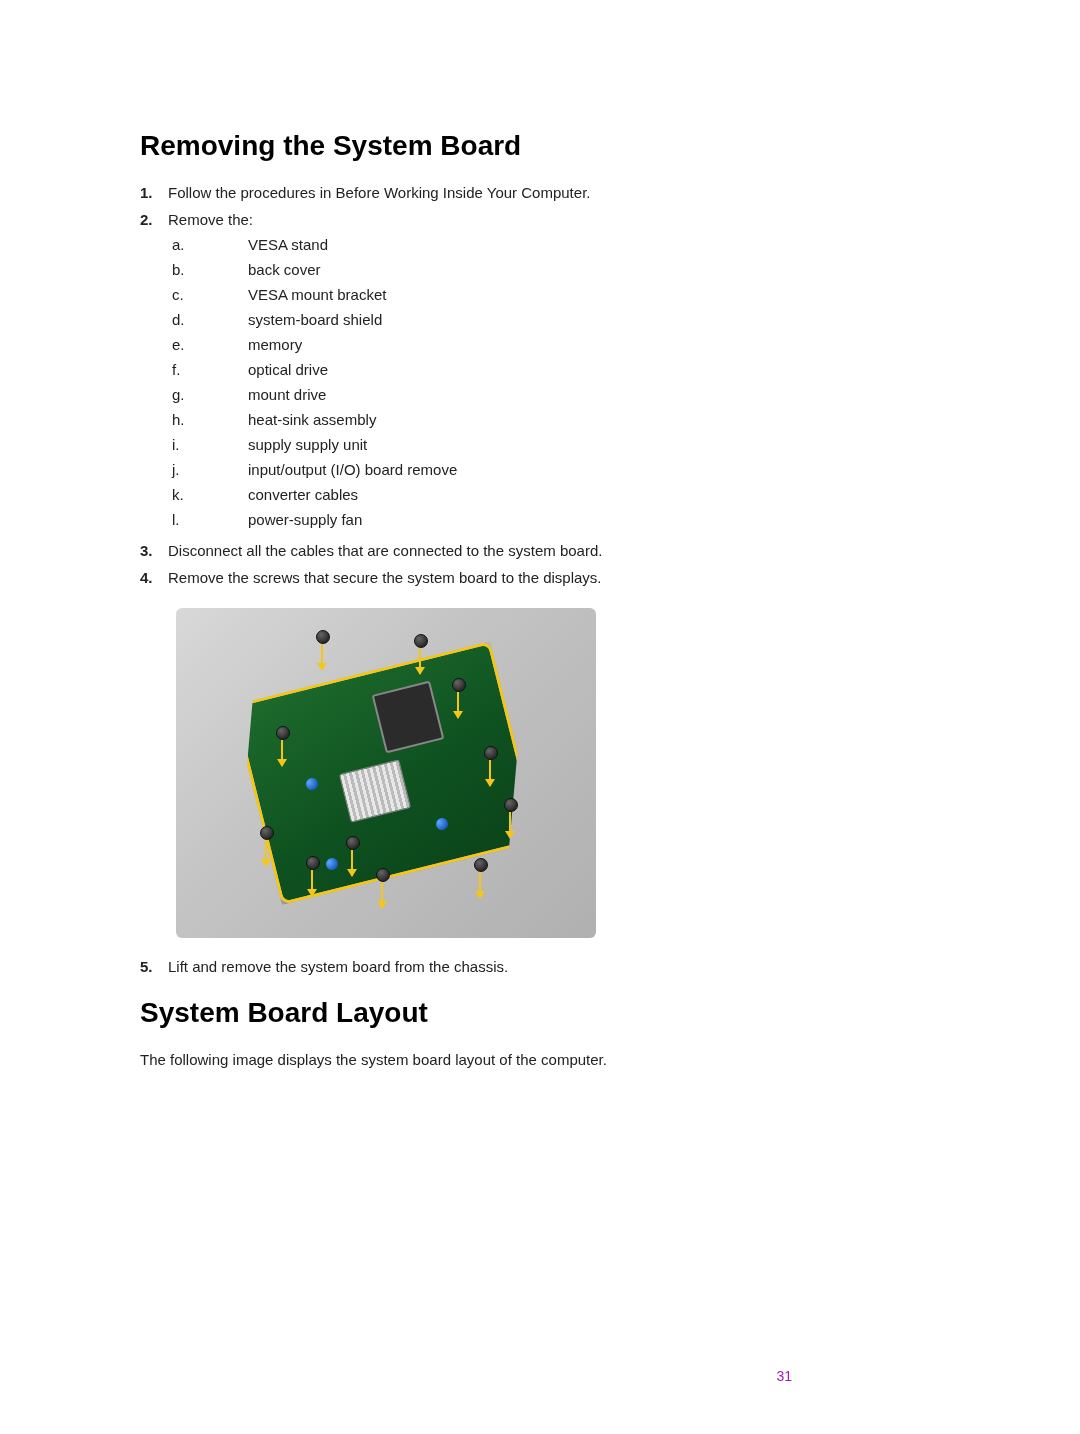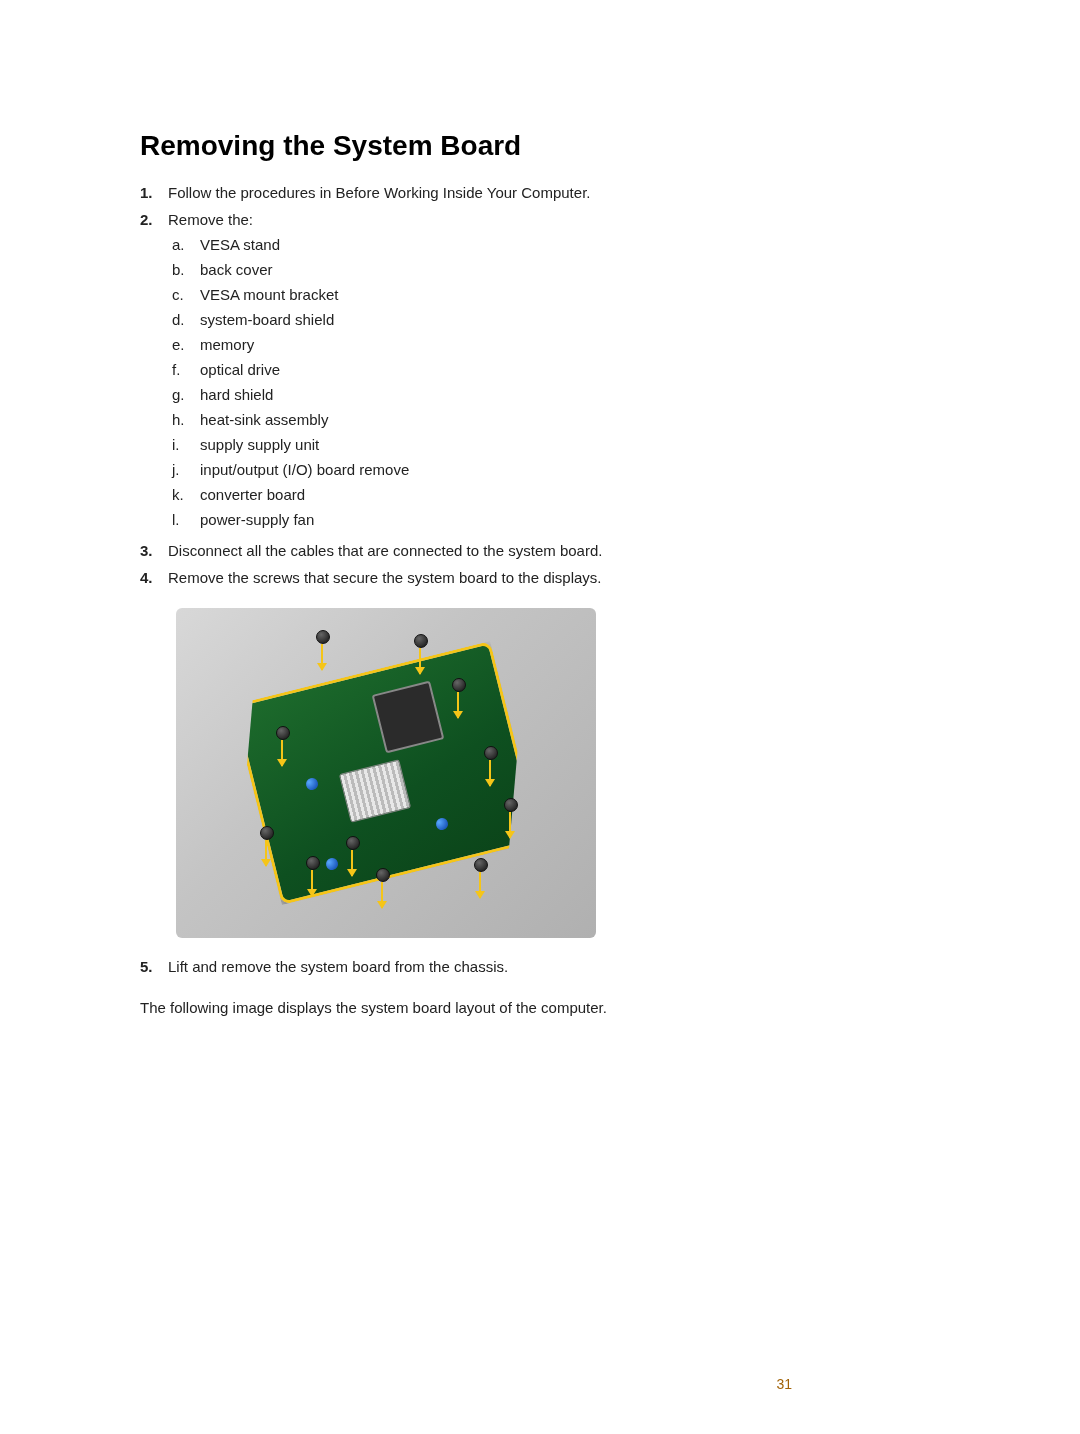--- a/index.html
+++ b/index.html
@@ -51,20 +51,21 @@
     margin-bottom: 4px;
   }
   ol.sub > li > .let {
     width: 28px;
     flex-shrink: 0;
     text-align: left;
     padding-left: 4px;
   }
   ol.sub > li > .txt {
     flex: 1;
+    margin-left: 48px;
   }
   .italic {
   }
   .figure {
     margin: 12px 0 18px 36px;
     width: 420px;
     height: 330px;
     position: relative;
     border-radius: 6px;
     overflow: hidden;
@@ -148,24 +149,24 @@
   .s10{left:100px;top:118px}.a10{left:105px;top:132px}
   .s11{left:170px;top:228px}.a11{left:175px;top:242px}
   .cap1{left:150px;top:250px}.cap2{left:260px;top:210px}.cap3{left:130px;top:170px}
   .section-text {
     font-size: 15px;
     line-height: 1.5;
     margin: 6px 0 20px 0;
   }
   .page-number {
     position: absolute;
-    bottom: 42px;
+    bottom: 50px;
     right: 140px;
     font-size: 14px;
-    color: #a16207;
+    color: #a21caf;
   }
 </style>
 </head>
 <body>
 
 <div class="page">
 
   <h1>Removing the System Board</h1>
 
   <ol class="main">
@@ -199,37 +200,37 @@
           <li>
               <span class="let">e.</span>
               <span class="txt">memory</span>
             </li>
           <li>
               <span class="let">f.</span>
               <span class="txt">optical drive</span>
             </li>
           <li>
               <span class="let">g.</span>
-              <span class="txt">hard shield</span>
+              <span class="txt">mount drive</span>
             </li>
           <li>
               <span class="let">h.</span>
               <span class="txt">heat-sink assembly</span>
             </li>
           <li>
               <span class="let">i.</span>
               <span class="txt">supply supply unit</span>
             </li>
           <li>
               <span class="let">j.</span>
               <span class="txt">input/output (I/O) board remove</span>
             </li>
           <li>
               <span class="let">k.</span>
-              <span class="txt">converter board</span>
+              <span class="txt">converter cables</span>
             </li>
           <li>
               <span class="let">l.</span>
               <span class="txt">power-supply fan</span>
             </li>
         </ol>
       </span>
     </li>
     <li>
       <span class="num">3.</span>
@@ -272,17 +273,18 @@
       <div class="arrow a11"></div>
   </div>
 
   <ol class="main">
     <li>
       <span class="num">5.</span>
       <span class="content">Lift and remove the system board from the chassis.</span>
     </li>
   </ol>
 
+  <h1>System Board Layout</h1>
 
   <p class="section-text">The following image displays the system board layout of the computer.</p>
 
   <div class="page-number">31</div>
 </div>
 
 </body></html>

